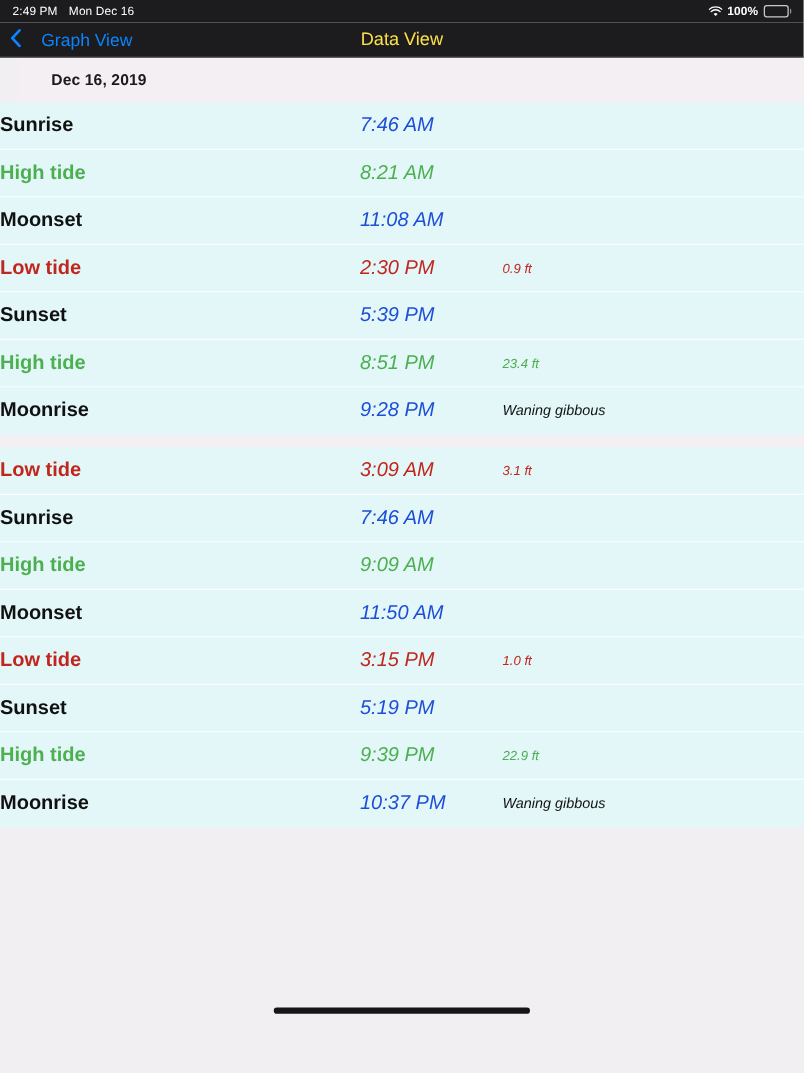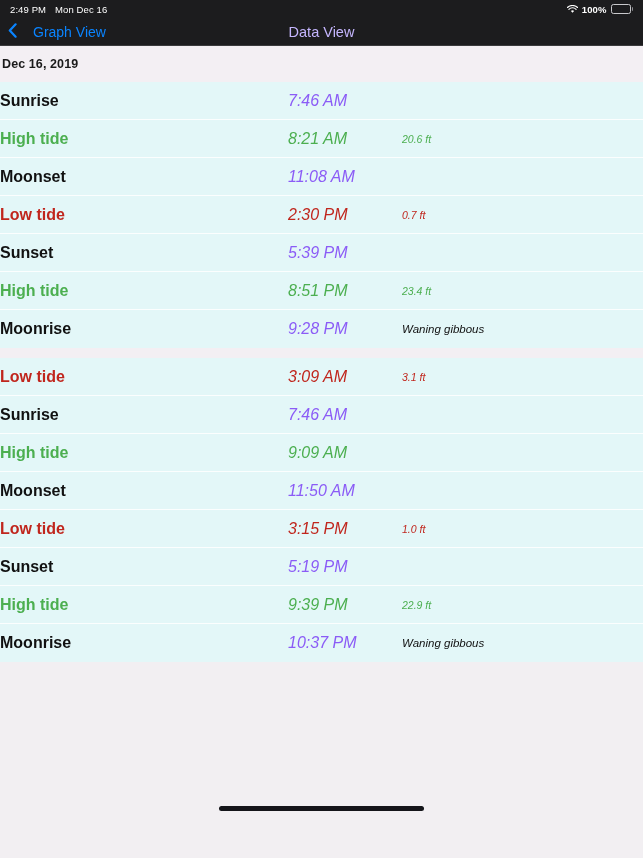--- a/index.html
+++ b/index.html
@@ -43,52 +43,53 @@
     border-bottom:1px solid #3A3A3C;
   }
   .back-button {
     display:flex; align-items:center; gap:16px;
     color:#0A84FF; font-size:14px;
     padding-left:8px; cursor:pointer; user-select:none;
   }
   .chevron-left { display:block; }
   .nav-title {
     position:absolute; left:0; right:0; text-align:center;
-    color:#c4b5fd; font-size:14.5px; pointer-events:none;
+    color:#fde047; font-size:14.5px; pointer-events:none;
   }
 
   
   .table-wrap {
     flex:1 1 auto; background:#F2EFF2; overflow:hidden;
   }
   .section-header {
     height:36px; background:#F3EFF3;
     display:flex; align-items:center;
-    padding-left:2px;
+    padding-left:26px;
     font-size:12.5px; font-weight:bold; color:#1A1A1A;
     letter-spacing:0.1px;
+    margin-left:15px;
   }
   .rows { background:#E3F7F8; }
   .row {
     height:38px;
     display:flex; align-items:center;
     background:#E3F7F8;
     border-bottom:1px solid #FBFEFE;
     cursor:default;
   }
   .row:last-child { border-bottom:none; }
   .cell-event {
     width:288px; flex:0 0 288px;
     font-size:16px; font-weight:bold;
     color:#111111;
   }
   .cell-time {
     width:112px; flex:0 0 112px;
     font-style:italic; font-size:16px;
-    color:#8b5cf6;
+    color:#1d4ed8;
   }
   .cell-extra {
     flex:1 1 auto;
     font-style:italic; font-size:10.5px;
     color:#111111;
     padding-left:2px;
   }
   .cell-extra.phase { font-size:11.5px; }
   .row.high .cell-event, .row.high .cell-time, .row.high .cell-extra { color:#4CAF50; }
   .row.low  .cell-event, .row.low  .cell-time, .row.low  .cell-extra { color:#C0261D; }
@@ -147,31 +148,30 @@
     <div class="section-header">Dec 16, 2019</div>
     <div class="rows">
       <div class="row">
         <div class="cell-event">Sunrise</div>
         <div class="cell-time">7:46 AM</div>
         <div class="cell-extra"></div>
       </div>
       <div class="row high">
         <div class="cell-event">High tide</div>
         <div class="cell-time">8:21 AM</div>
-        <div class="cell-extra">20.6 ft</div>
       </div>
       <div class="row">
         <div class="cell-event">Moonset</div>
         <div class="cell-time">11:08 AM</div>
         <div class="cell-extra"></div>
       </div>
       <div class="row low">
         <div class="cell-event">Low tide</div>
         <div class="cell-time">2:30 PM</div>
-        <div class="cell-extra">0.7 ft</div>
+        <div class="cell-extra">0.9 ft</div>
       </div>
       <div class="row">
         <div class="cell-event">Sunset</div>
         <div class="cell-time">5:39 PM</div>
         <div class="cell-extra"></div>
       </div>
       <div class="row high">
         <div class="cell-event">High tide</div>
         <div class="cell-time">8:51 PM</div>
         <div class="cell-extra">23.4 ft</div>

